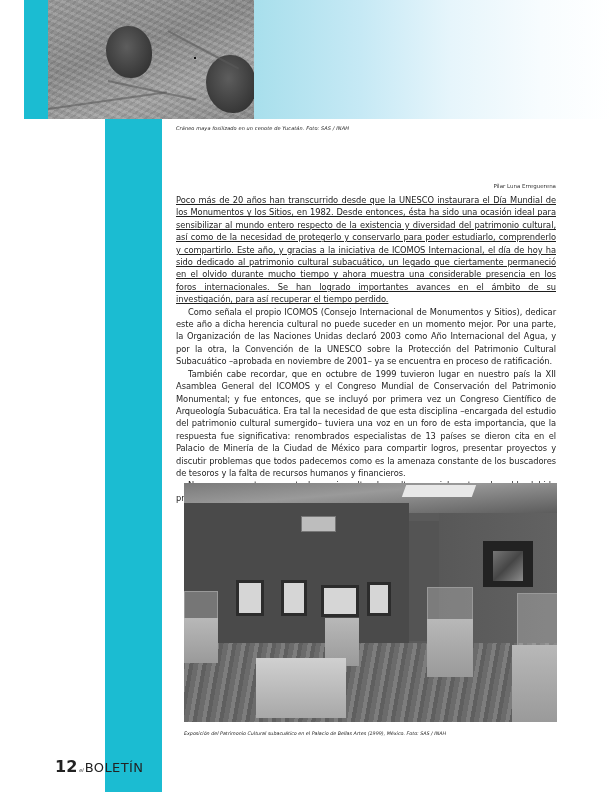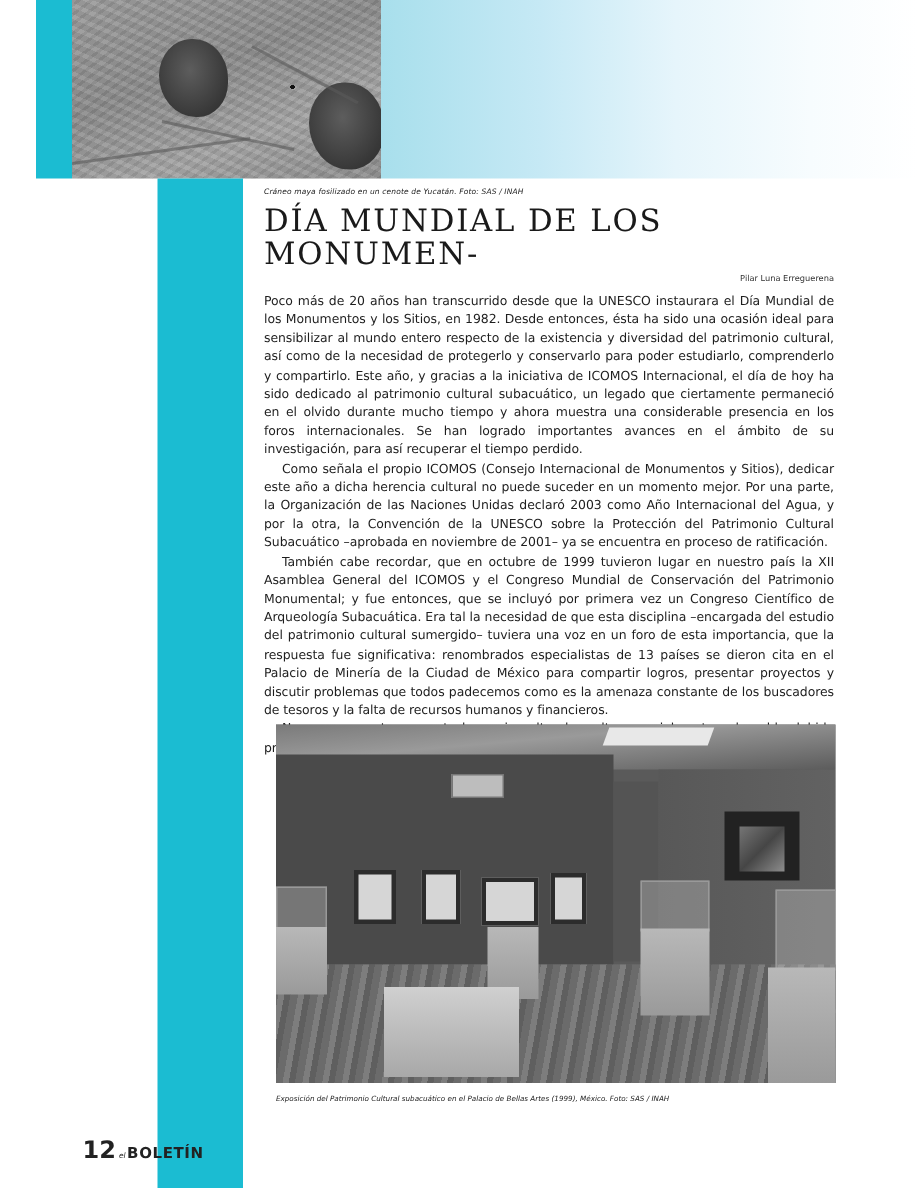--- a/index.html
+++ b/index.html
@@ -16,61 +16,61 @@
   .hero-photo .crack{position:absolute;height:2px;background:#5a5a5a;opacity:.6;transform-origin:left center;}
   .hero-photo .skull{position:absolute;border-radius:48% 52% 45% 55%;background:radial-gradient(ellipse at 45% 40%,#5d5d5d,#383838 70%,#2c2c2c);}
   .top-gradient{position:absolute;left:254px;top:0;width:358px;height:119px;
     background:linear-gradient(90deg,#a8dfec 0%,#c6e9f5 30%,#e6f5fb 55%,#f7fcfe 80%,#ffffff 100%);}
   .accent-side{position:absolute;left:105px;top:119px;width:57px;height:673px;background:#1bbcd2;}
   .caption-top{position:absolute;left:176px;top:125px;font-size:5px;font-style:italic;color:#222;white-space:nowrap;letter-spacing:0.1px;}
   .title{position:absolute;left:176px;top:136px;width:390px;font-family:"DejaVu Serif",serif;font-size:20.5px;line-height:22px;letter-spacing:1.2px;color:#1a1a1a;font-weight:normal;margin:0;}
   .author{position:absolute;right:56px;top:183px;font-size:5.5px;color:#333;white-space:nowrap;}
   .body-text{position:absolute;left:176px;top:194px;width:380px;font-size:8.3px;line-height:12.4px;text-align:justify;color:#1e1e1e;letter-spacing:-0.05px;}
   .body-text p{margin:0;text-indent:12px;}
-  .body-text p.first{text-indent:0;}
+  .body-text p.first{text-indent:0;text-decoration:underline;}
   .museum-photo{position:absolute;left:184px;top:483px;width:373px;height:239px;overflow:hidden;background:#5a5a5a;}
   .mp-ceiling{position:absolute;left:0;top:0;width:100%;height:30px;background:linear-gradient(175deg,#7a7a7a,#9a9a9a 40%,#5c5c5c);}
   .mp-skylight{position:absolute;left:220px;top:2px;width:70px;height:12px;background:#e8e8e8;transform:skewX(-20deg);}
   .mp-wall-left{position:absolute;left:0;top:20px;width:225px;height:145px;background:#4a4a4a;}
   .mp-wall-mid{position:absolute;left:225px;top:38px;width:30px;height:120px;background:#545454;}
   .mp-wall-right{position:absolute;left:255px;top:30px;width:118px;height:160px;background:linear-gradient(90deg,#585858,#626262);}
   .mp-floor{position:absolute;left:0;top:160px;width:100%;height:79px;
     background:repeating-linear-gradient(100deg,#6b6b6b 0 5px,#7d7d7d 5px 9px,#5f5f5f 9px 13px),linear-gradient(#666,#777);}
   .mp-window{position:absolute;background:#d6d6d6;border:3px solid #2c2c2c;}
   .mp-ac{position:absolute;left:117px;top:33px;width:33px;height:14px;background:#bdbdbd;border:1px solid #777;}
   .mp-screen{position:absolute;left:299px;top:58px;width:50px;height:46px;background:#222;}
   .mp-screen:after{content:"";position:absolute;left:10px;top:10px;width:30px;height:30px;background:linear-gradient(135deg,#999,#555 50%,#bbb);opacity:.7;}
   .mp-pedestal{position:absolute;background:linear-gradient(#b8b8b8,#9a9a9a);}
   .mp-case{position:absolute;background:rgba(200,200,200,0.35);border:1px solid #999;}
   .caption-bottom{position:absolute;left:184px;top:731px;font-size:4.8px;font-style:italic;color:#222;white-space:nowrap;}
   .folio{position:absolute;left:55px;top:757px;white-space:nowrap;color:#222;}
   .folio .pgnum{font-size:16px;font-weight:bold;}
   .folio .mini{font-size:5px;font-style:italic;margin:0 1px 0 2px;}
-  .folio .mag{font-size:10px;letter-spacing:0.4px;font-weight:bold;}
+  .folio .mag{font-size:13px;letter-spacing:0.4px;}
 </style>
 </head>
 <body>
 
 <div class="accent-top"></div>
 
 <div class="hero-photo" role="img" aria-label="Cráneos mayas fosilizados en el fondo de un cenote">
   <div class="skull" style="left:58px;top:26px;width:46px;height:52px;"></div>
   <div class="skull" style="left:158px;top:55px;width:50px;height:58px;"></div>
   <div class="crack" style="left:0;top:108px;width:120px;transform:rotate(-8deg);"></div>
   <div class="crack" style="left:60px;top:80px;width:90px;transform:rotate(12deg);"></div>
   <div class="crack" style="left:120px;top:30px;width:80px;transform:rotate(28deg);"></div>
 </div>
 
 <div class="top-gradient"></div>
 <div class="accent-side"></div>
 
 <div class="caption-top">Cráneo maya fosilizado en un cenote de Yucatán. Foto: SAS / INAH</div>
 
 <h1 class="title">
-  <span>DÍA MUNDIAL DE LOS MONUMEN-</span><br>
+  <br>
 </h1>
 
 <div class="author">Pilar Luna Erreguerena</div>
 
 <div class="body-text">
   <p class="first">Poco más de 20 años han transcurrido desde que la UNESCO instaurara el Día Mundial de los Monumentos y los Sitios, en 1982. Desde entonces, ésta ha sido una ocasión ideal para sensibilizar al mundo entero respecto de la existencia y diversidad del patrimonio cultural, así como de la necesidad de protegerlo y conservarlo para poder estudiarlo, comprenderlo y compartirlo. Este año, y gracias a la iniciativa de ICOMOS Internacional, el día de hoy ha sido dedicado al patrimonio cultural subacuático, un legado que ciertamente permaneció en el olvido durante mucho tiempo y ahora muestra una considerable presencia en los foros internacionales. Se han logrado importantes avances en el ámbito de su investigación, para así recuperar el tiempo perdido.</p>
   <p>Como señala el propio ICOMOS (Consejo Internacional de Monumentos y Sitios), dedicar este año a dicha herencia cultural no puede suceder en un momento mejor. Por una parte, la Organización de las Naciones Unidas declaró 2003 como Año Internacional del Agua, y por la otra, la Convención de la UNESCO sobre la Protección del Patrimonio Cultural Subacuático –aprobada en noviembre de 2001– ya se encuentra en proceso de ratificación.</p>
   <p>También cabe recordar, que en octubre de 1999 tuvieron lugar en nuestro país la XII Asamblea General del ICOMOS y el Congreso Mundial de Conservación del Patrimonio Monumental; y fue entonces, que se incluyó por primera vez un Congreso Científico de Arqueología Subacuática. Era tal la necesidad de que esta disciplina –encargada del estudio del patrimonio cultural sumergido– tuviera una voz en un foro de esta importancia, que la respuesta fue significativa: renombrados especialistas de 13 países se dieron cita en el Palacio de Minería de la Ciudad de México para compartir logros, presentar proyectos y discutir problemas que todos padecemos como es la amenaza constante de los buscadores de tesoros y la falta de recursos humanos y financieros.</p>
   <p>No es un secreto que esta herencia cultural resulta especialmente vulnerable debido prin-</p>
 </div>

